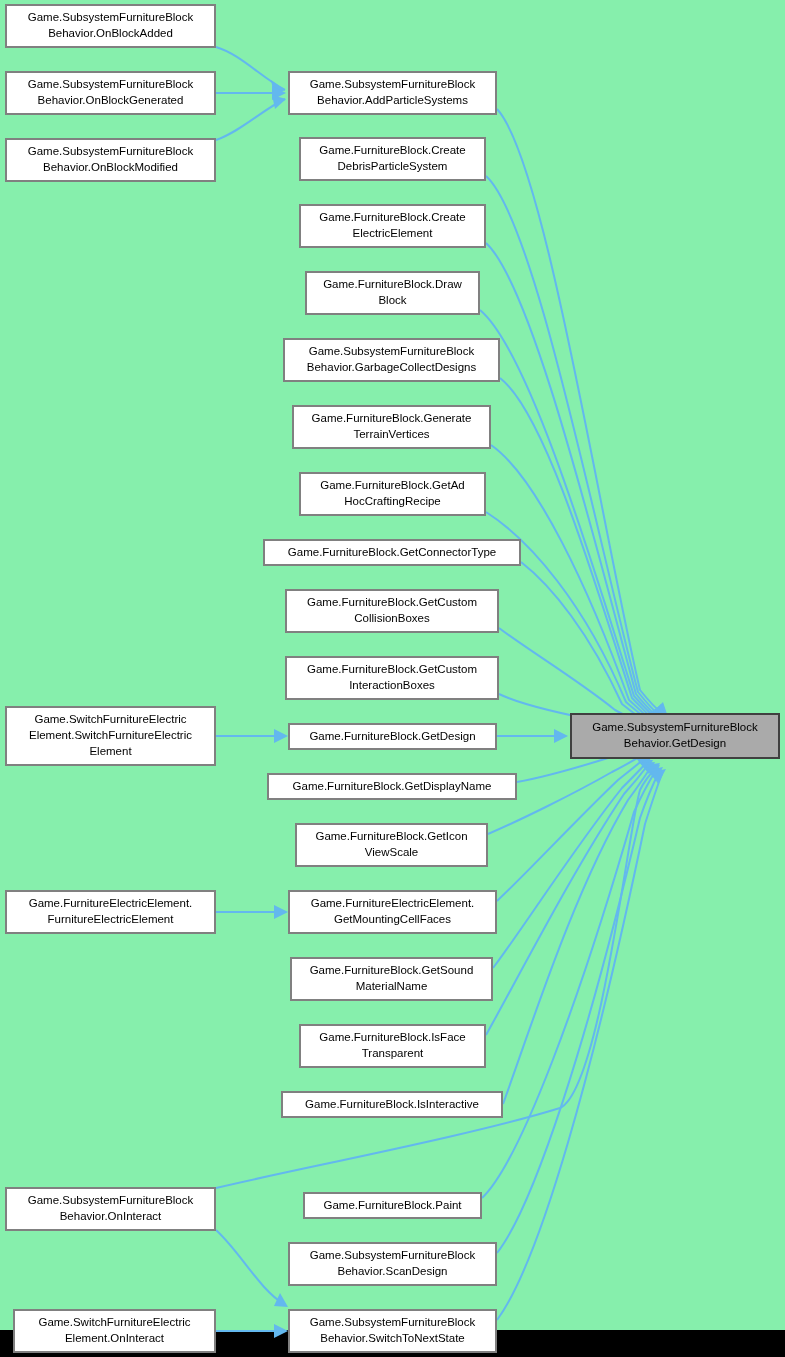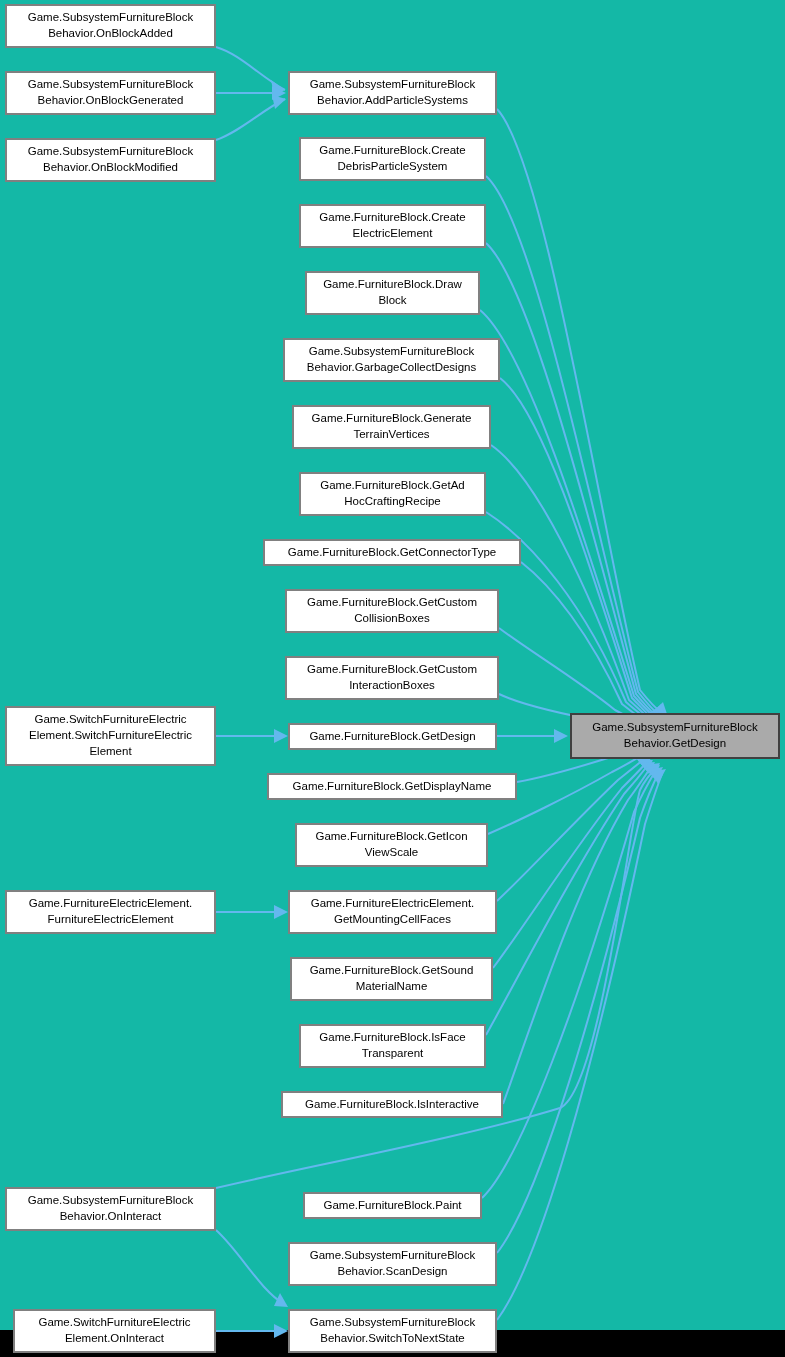--- a/index.html
+++ b/index.html
@@ -10,21 +10,21 @@
   body {
     width: 785px;
     height: 1357px;
     overflow: hidden;
     font-family: "Liberation Sans", sans-serif;
   }
   #graph-root {
     position: relative;
     width: 785px;
     height: 1330px;
-    background: #14b8a6;
+    background: #86efac;
   }
   svg.graph-canvas {
     position: absolute;
     left: 0;
     top: 0;
     width: 785px;
     height: 1357px;
     display: block;
   }
   .node-box {

